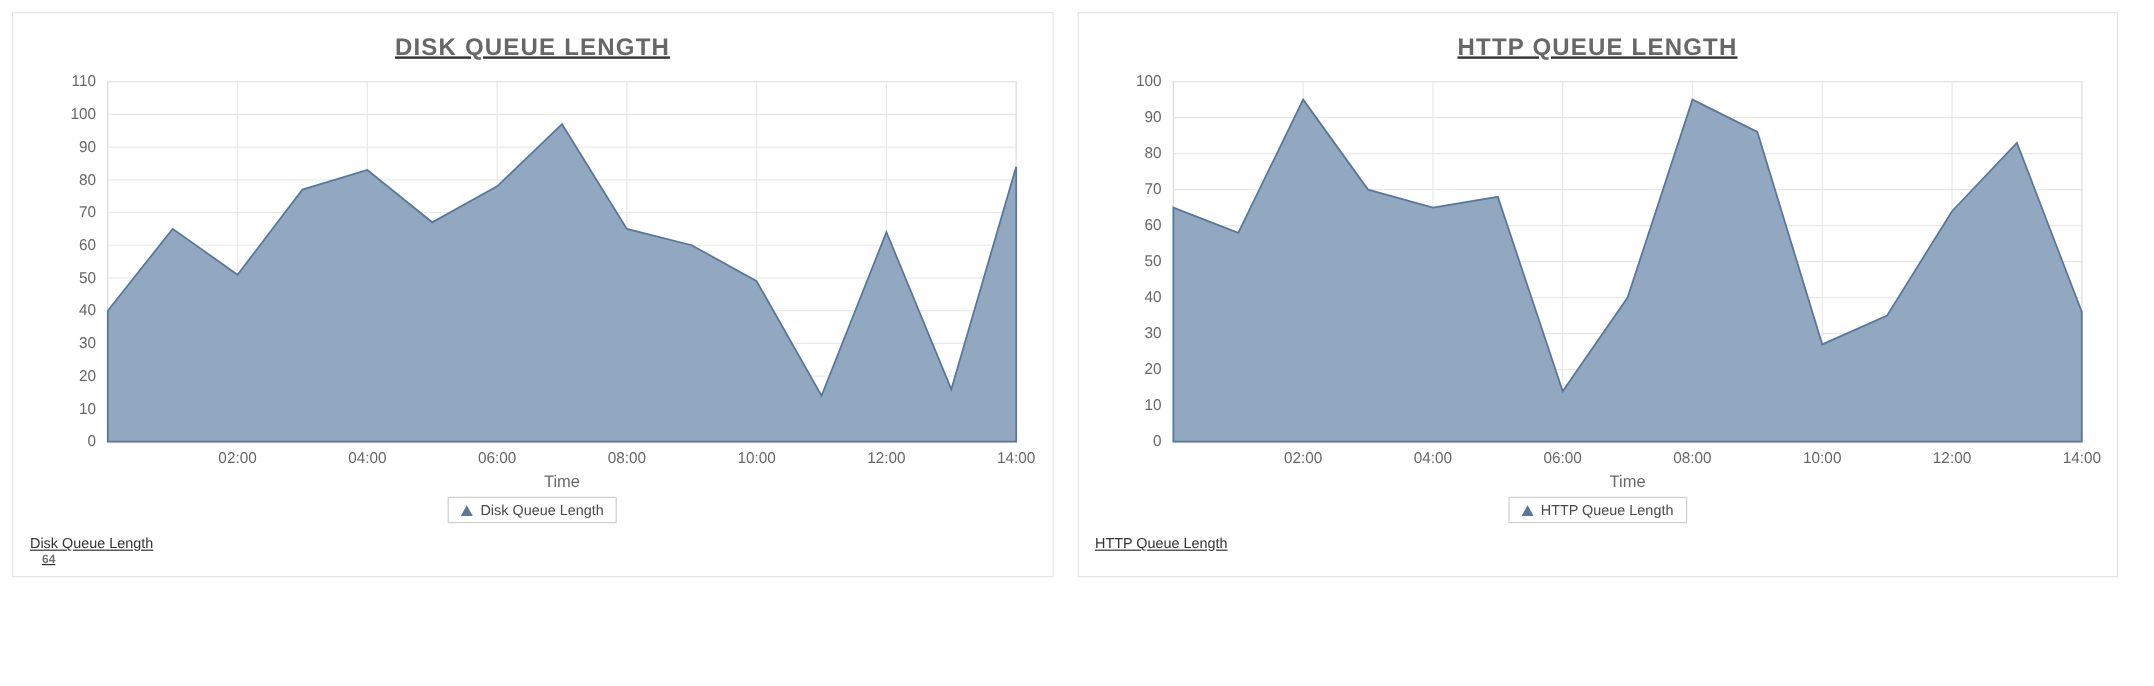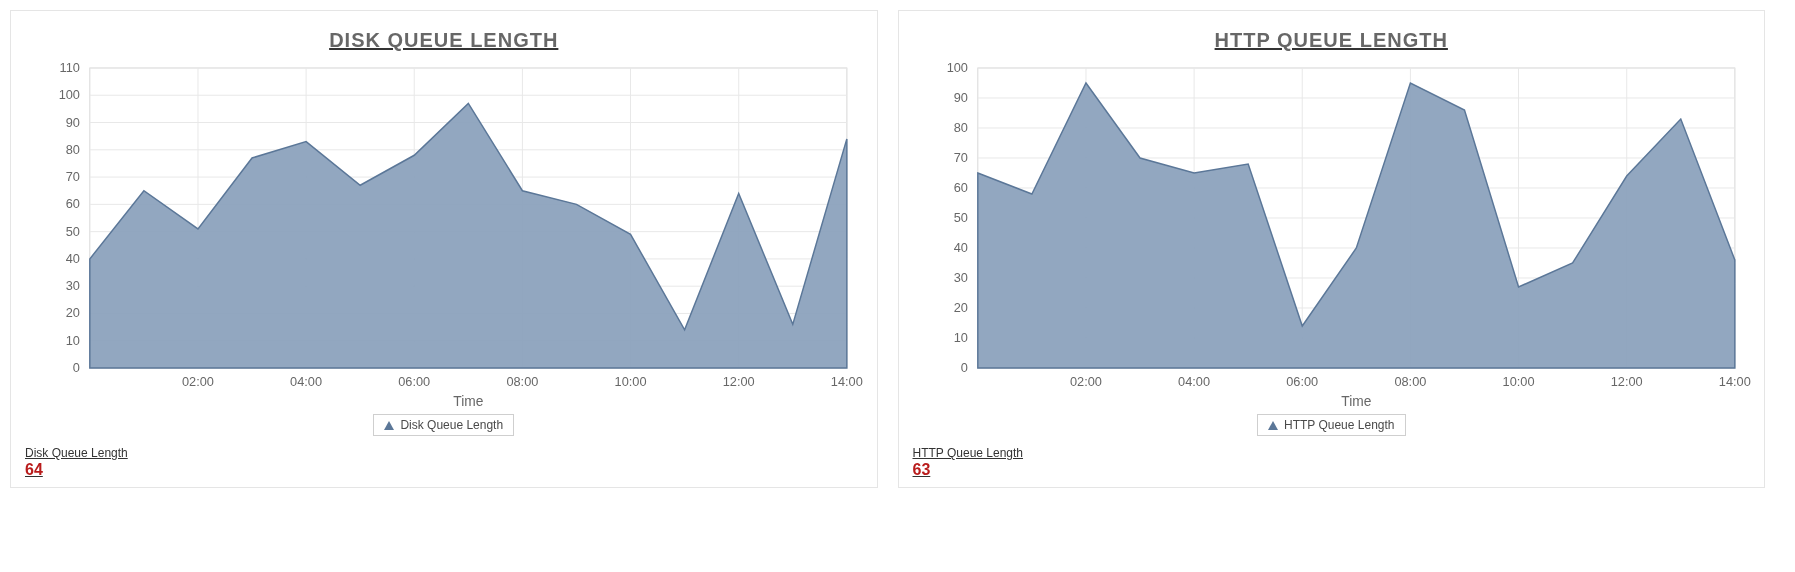--- a/index.html
+++ b/index.html
@@ -92,24 +92,24 @@
     border-bottom: 9px solid #5b7798;
     display: inline-block;
   }
   .metric-name {
     font-size: 12px;
     color: #333;
     margin-top: 10px;
     margin-left: 4px;
   }
   .metric-value {
-    font-size: 16px;
+    font-size: 10px;
     font-weight: bold;
-    color: #b91c1c;
-    margin-left: 4px;
+    color: #737373;
+    margin-left: 14px;
     margin-top: 1px;
   }
 </style>
 </head>
 <body>
 
 <div class="page">
 
   <div class="panel">
     <div class="panel-title">DISK QUEUE LENGTH</div>
@@ -213,16 +213,15 @@
           <text class="axis-label" x="455" y="348" text-anchor="middle">Time</text>
         </svg>
     </div>
     <div class="legend-row">
       <span class="legend">
         <span class="legend-swatch"></span>
         <span>HTTP Queue Length</span>
       </span>
     </div>
     <div class="metric-name">HTTP Queue Length</div>
-    <div class="metric-value">63</div>
   </div>
 
 </div>
 
 </body></html>

